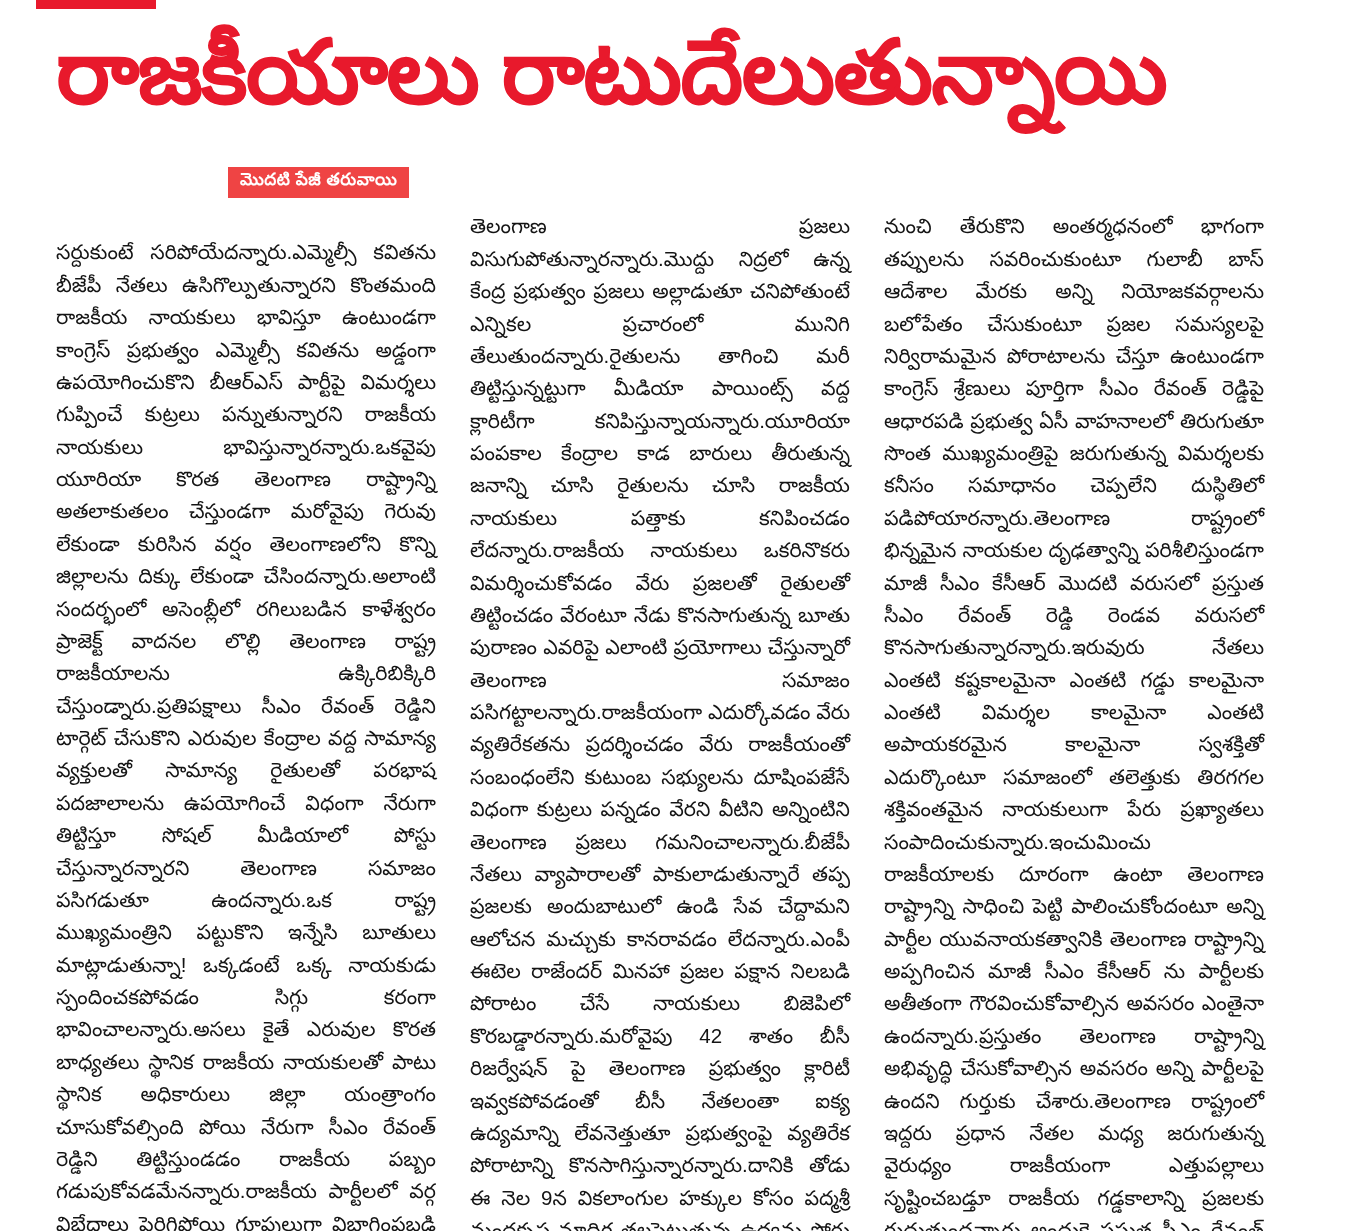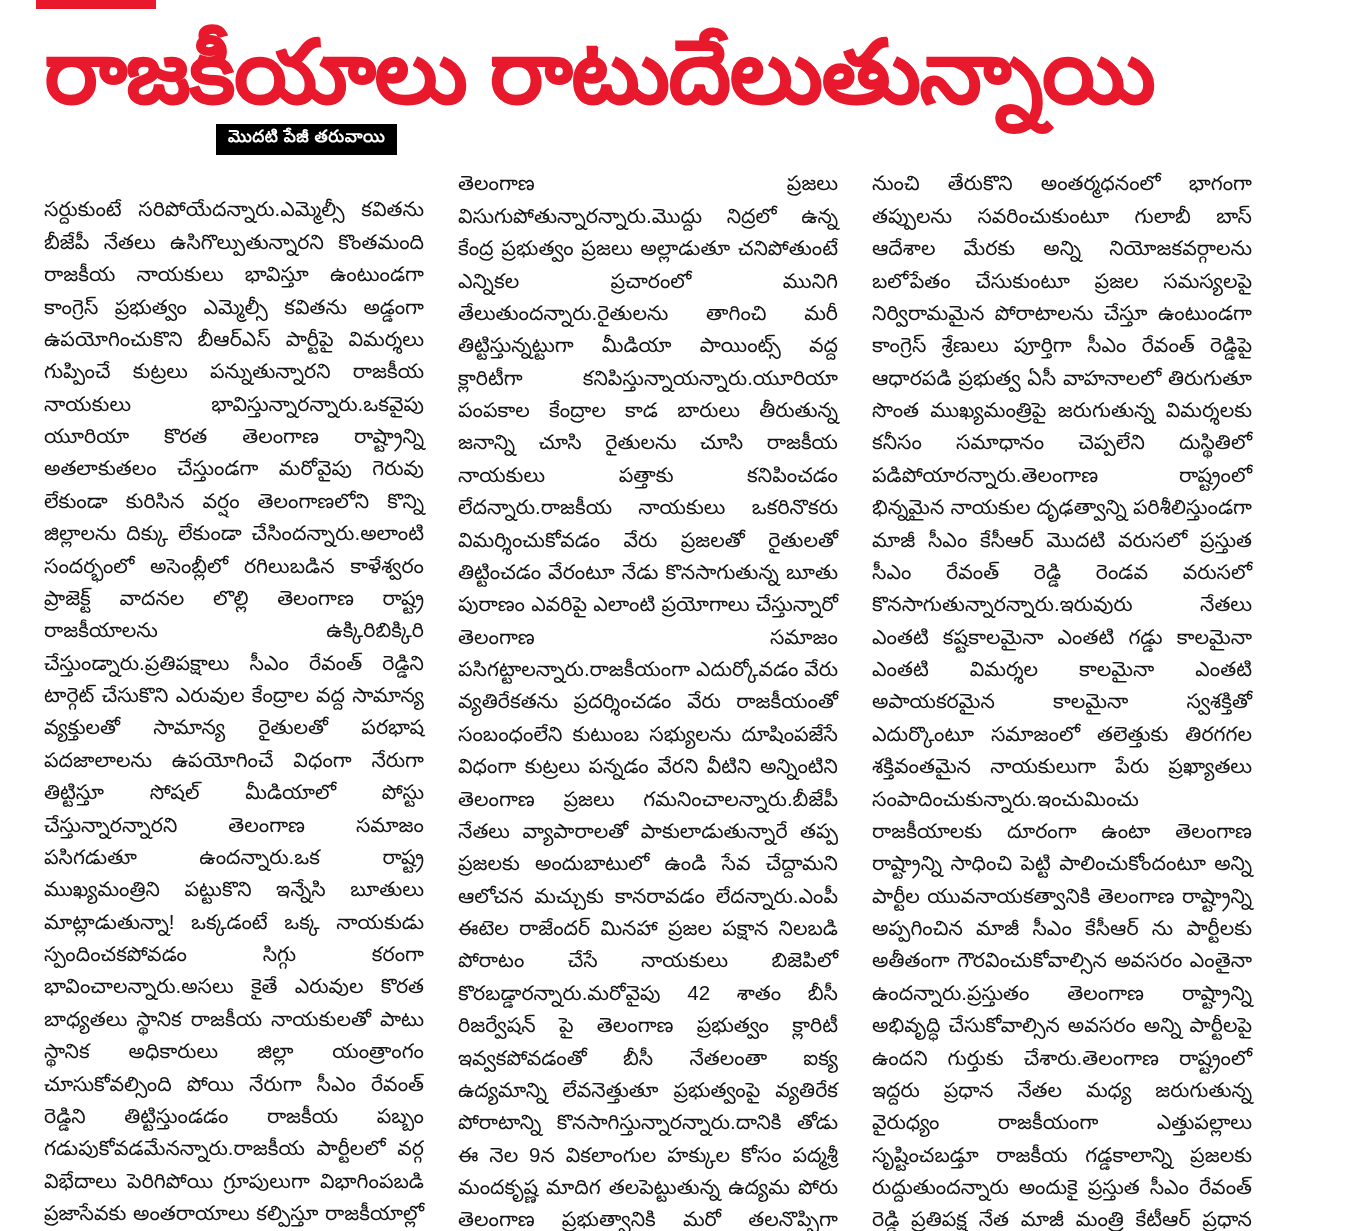--- a/index.html
+++ b/index.html
@@ -13,21 +13,21 @@
     font-family: "Liberation Sans", sans-serif;
     color: #1a1a1a;
     overflow: hidden;
     position: relative;
   }
   .page {
     width: 1351px;
     height: 1023px;
     position: relative;
     box-sizing: border-box;
-    padding: 0 26px;
+    padding: 0 38px;
   }
   .top-rule {
     position: absolute;
     left: 36px;
     top: 0px;
     width: 120px;
     height: 9px;
     background: #e8192c;
   }
   .headline {
@@ -43,26 +43,27 @@
     padding-left: 18px;
     text-shadow: 1px 1px 0 #e8192c;
   }
   .kicker-wrap {
     padding-left: 190px;
     margin-top: 6px;
     margin-bottom: 12px;
   }
   .kicker {
     display: inline-block;
-    background: #000000;
+    background: #ef4444;
     color: #ffffff;
     font-size: 17px;
     font-weight: bold;
     padding: 3px 12px 5px 12px;
     letter-spacing: 0.5px;
+    margin-top: 43px;
   }
   .columns {
     display: flex;
     gap: 34px;
     padding: 0 18px;
     align-items: flex-start;
   }
   .col {
     width: 380px;
     flex: 0 0 380px;

